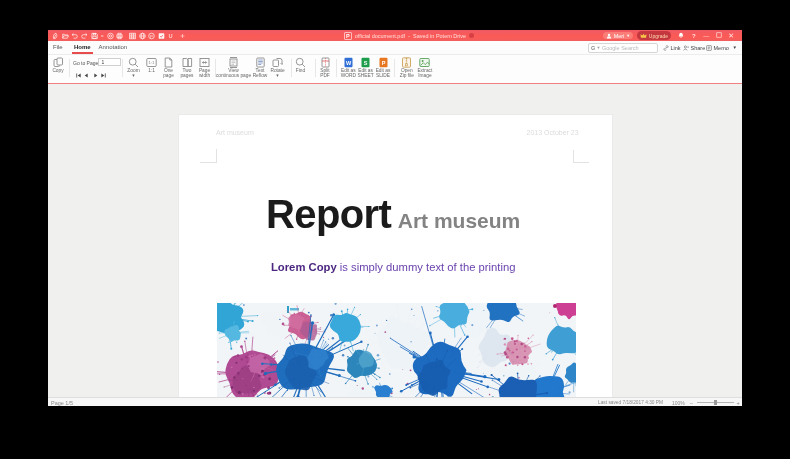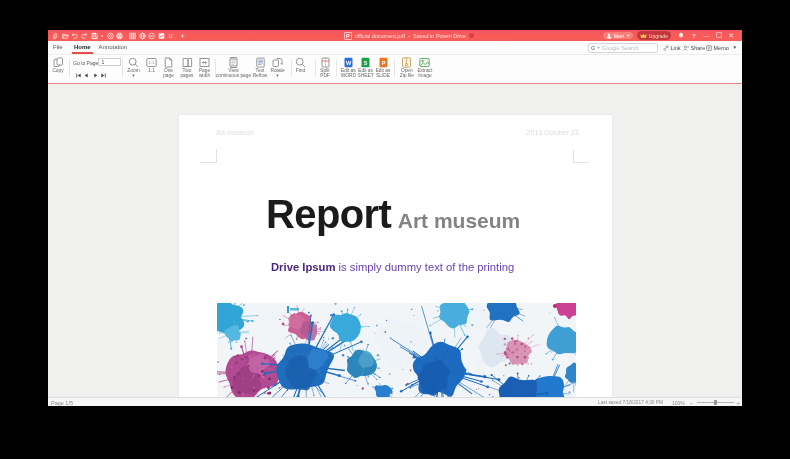--- a/index.html
+++ b/index.html
@@ -271,21 +271,21 @@
         </svg>Extract<br>Image</div>
     </div>
 
   <div class="doc">
     <div class="page">
       <span class="ph" style="left:37.5px;">Art museum</span>
       <span class="ph" style="left:348px;">2013 October 23</span>
       <div class="cm" style="left:21.5px;top:34.5px;width:16.5px;height:13.5px;border-right-width:1px;border-bottom-width:1px;"></div>
       <div class="cm" style="left:394.5px;top:35.5px;width:16px;height:13px;border-left-width:1px;border-bottom-width:1px;"></div>
       <div class="report"><b>Report</b> <span>Art museum</span></div>
-      <div class="sub"><b>Drive Ipsum</b> is simply dummy text of the printing</div>
+      <div class="sub"><b>Lorem Copy</b> is simply dummy text of the printing</div>
       <svg class="img" viewBox="0 0 359 130" preserveAspectRatio="none">
           <rect width="359" height="130" fill="#f2f5f7"></rect>
           <path d="M212.1,40.0Q212.1,40.0 208.7,44.2Q205.4,48.4 206.5,55.5Q207.7,62.7 202.4,65.9Q197.1,69.1 191.0,67.3Q185.0,65.6 179.6,65.8Q174.2,66.0 171.7,60.9Q169.2,55.8 166.8,52.2Q164.3,48.6 163.0,44.3Q161.7,40.0 160.2,34.5Q158.7,29.1 164.0,26.7Q169.3,24.3 171.0,17.3Q172.7,10.3 178.9,15.0Q185.0,19.6 189.2,19.6Q193.4,19.7 196.5,22.5Q199.6,25.4 205.9,27.1Q212.3,28.7 212.2,34.4Z" fill="#ecf2f7" opacity="0.7"></path>
           <line x1="175.4" y1="50.6" x2="157.7" y2="70.3" stroke="#ecf2f7" stroke-width="0.7" opacity="0.7"></line>
           <line x1="173.2" y1="48.1" x2="157.6" y2="58.9" stroke="#ecf2f7" stroke-width="0.8" opacity="0.7"></line>
           <circle cx="157.6" cy="58.9" r="1.0" fill="#ecf2f7" opacity="0.7"></circle>
           <line x1="196.0" y1="49.2" x2="224.0" y2="72.6" stroke="#ecf2f7" stroke-width="1.0" opacity="0.7"></line>
           <line x1="195.6" y1="30.4" x2="213.5" y2="14.0" stroke="#ecf2f7" stroke-width="0.8" opacity="0.7"></line>
           <circle cx="213.5" cy="14.0" r="1.0" fill="#ecf2f7" opacity="0.7"></circle>
           <line x1="173.2" y1="48.1" x2="146.7" y2="66.2" stroke="#ecf2f7" stroke-width="0.5" opacity="0.7"></line>

